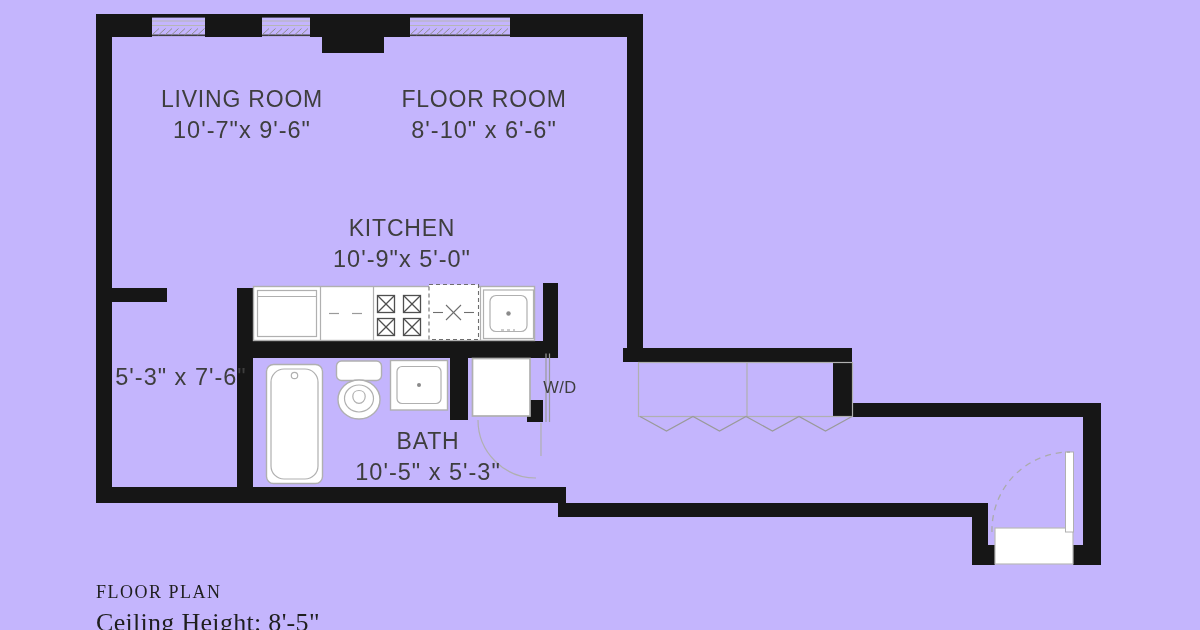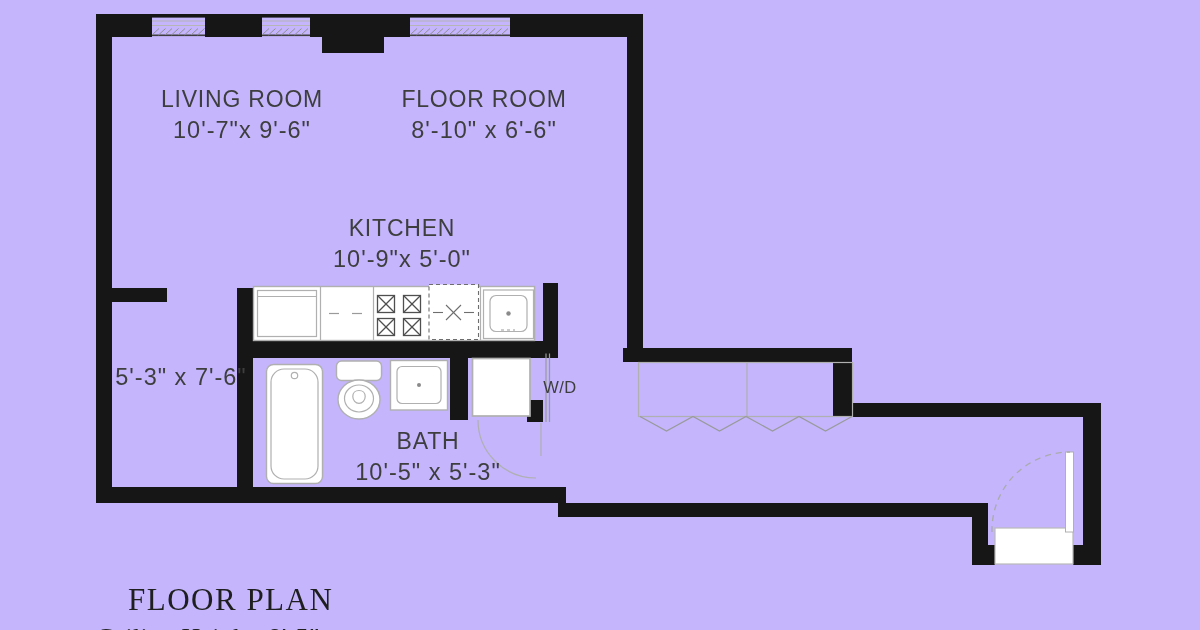--- a/index.html
+++ b/index.html
@@ -13,21 +13,21 @@
   .grayl{stroke:#9a9a9a;stroke-width:1.2;fill:none;}
   .darkl{stroke:#4f4f4f;stroke-width:1.3;fill:none;}
   .room-label{position:absolute;transform:translateX(-50%);text-align:center;
       color:var(--accent_text,#3e3e3e);font-size:23px;line-height:31px;
       letter-spacing:.8px;white-space:nowrap;}
   .room-dims{font-size:23.5px;letter-spacing:1px;}
   .wd-label{position:absolute;left:514px;top:387px;transform:translate(-50%,-50%);
       color:var(--accent_text,#3e3e3e);font-size:16.5px;letter-spacing:.5px;margin-left:46px;}
   .footer{position:absolute;left:96px;top:582px;color:var(--footer_text,#1f1f1f);
       font-family:"Liberation Serif",serif;}
-  .footer-title{font-size:31px;letter-spacing:1.5px;margin-left:32px;}
+  .footer-title{font-size:18px;letter-spacing:1.5px;}
   .footer-ceiling{font-size:26px;margin-top:5px;letter-spacing:.3px;}
 </style>
 </head>
 <body style="--wall: #161616; --fixture: #b0b0b0; --accent_text: #3e3e3e; --footer_text: #1f1f1f;">
 
 <div id="stage">
 
   <svg width="1200" height="630" viewBox="0 0 1200 630">
 
     <rect class="edge" x="150" y="34.5" width="362" height="1.6"></rect>

